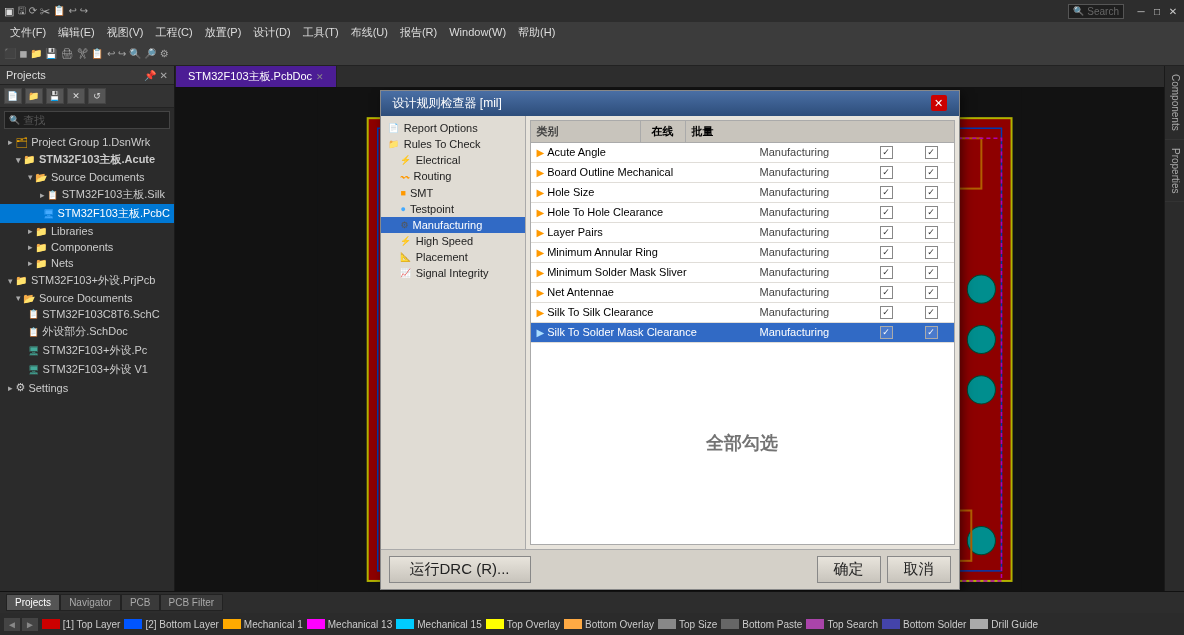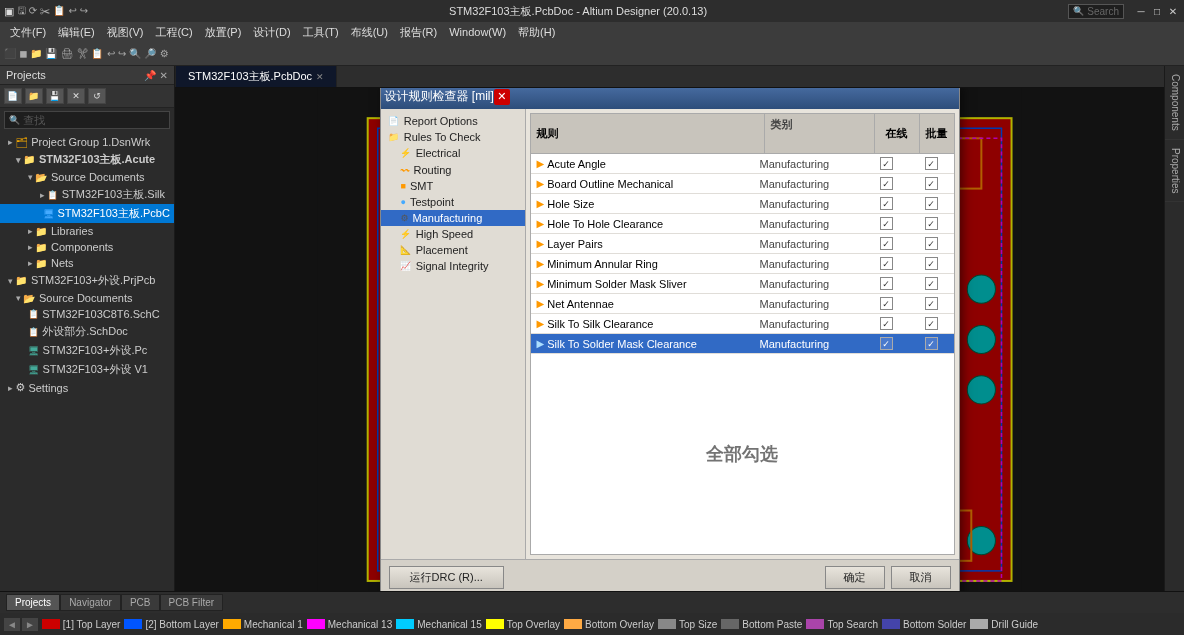--- a/index.html
+++ b/index.html
@@ -139,21 +139,21 @@
       font-size: 11px;
       color: #aaa;
       background: #3a3a3a;
       border: 1px solid #222;
       border-bottom: none;
       cursor: pointer;
       display: flex;
       align-items: center;
       gap: 4px;
     }
-    .tab.active { background: #0f172a; color: #fff; }
+    .tab.active { background: #4c1d95; color: #fff; }
     .tab .close-tab { font-size: 9px; color: #888; }
 
     
     .pcb-board {
       width: 100%;
       height: calc(100% - 22px);
       background: #1a1a1a;
       position: relative;
       overflow: hidden;
     }
@@ -220,24 +220,24 @@
       border: 1px solid #888;
       box-shadow: 3px 3px 10px rgba(0,0,0,0.5);
       width: 580px;
       min-height: 500px;
       display: flex;
       flex-direction: column;
     }
     .dialog-title-bar {
       background: linear-gradient(to bottom, #4a6fa5, #2d4d7a);
       color: white;
-      padding: 4px 4px;
-      display: flex;
-      align-items: center;
-      justify-content: flex-start;
+      padding: 4px 12px;
+      display: flex;
+      align-items: center;
+      justify-content: space-between;
       font-size: 12px;
     }
     .dialog-close-btn {
       background: #c00;
       border: none;
       color: white;
       width: 16px; height: 16px;
       font-size: 11px;
       cursor: pointer;
       display: flex; align-items: center; justify-content: center;
@@ -277,21 +277,21 @@
       display: flex;
       background: #c8c4bc;
       border: 1px solid #aaa;
       border-bottom: none;
       font-size: 11px;
       font-weight: bold;
     }
     .rules-table-header .col-name { flex: 1; padding: 3px 6px; border-right: 1px solid #aaa; }
     .rules-table-header .col-type { width: 110px; padding: 3px 6px; border-right: 1px solid #aaa; }
     .rules-table-header .col-online { width: 45px; padding: 3px 6px; text-align: center; border-right: 1px solid #aaa; }
-    .rules-table-header .col-batch { width: 34px; padding: 12px 6px; text-align: center; }
+    .rules-table-header .col-batch { width: 34px; padding: 0 6px; text-align: center; }
 
     .rules-table {
       flex: 1;
       border: 1px solid #aaa;
       overflow-y: auto;
       background: white;
     }
     .rules-row {
       display: flex;
       align-items: center;
@@ -313,21 +313,21 @@
       padding: 6px 8px;
       display: flex;
       align-items: center;
       justify-content: space-between;
       border-top: 1px solid #aaa;
     }
     .dlg-btn {
       background: linear-gradient(to bottom, #e8e4dc, #c8c4bc);
       border: 1px solid #888;
       padding: 3px 16px;
-      font-size: 11px;
+      font-size: 15px;
       color: #222;
       cursor: pointer;
       min-width: 60px;
     }
     .dlg-btn-run {
       padding: 3px 20px;
     }
 
     
     .bottom-bar {
@@ -352,21 +352,20 @@
     .lc { width: 18px; height: 10px; display: inline-block; flex-shrink: 0; }
   </style>
 </head>
 <body>
 
 <div class="title-bar">
   <div class="title-bar-left">
     <span style="font-size:11px; color:#ddd;">▣</span>
     <span style="font-size:10px; color:#aaa;">🖫 ⟳ ✂ 📋 ↩ ↪</span>
   </div>
-  <div class="title-bar-center">STM32F103主板.PcbDoc - Altium Designer (20.0.13)</div>
   <div class="title-bar-right">
     <div style="display:flex; align-items:center; background:#1e1e1e; border:1px solid #555; height:15px; padding:0 4px; margin-right:8px;">
       <span style="font-size:9px; color:#888;">🔍</span>
       <span style="font-size:10px; color:#666; margin-left:3px;">Search</span>
     </div>
     <div class="title-btn">─</div>
     <div class="title-btn">□</div>
     <div class="title-btn close">✕</div>
   </div>
 </div>
@@ -612,21 +611,20 @@
                 <span>Placement</span>
               </div>
               <div class="dlg-tree-item dlg-indent-1">
                 <span class="dlg-tree-icon" style="color:#4af;">📈</span>
                 <span>Signal Integrity</span>
               </div>
             </div>
 
             <div class="dialog-right-panel">
               <div class="rules-table-header">
-                <div class="col-name">规则</div>
                 <div class="col-type">类别</div>
                 <div class="col-online">在线</div>
                 <div class="col-batch">批量</div>
               </div>
               <div class="rules-table">
 
                 <div class="rules-row">
                   <div class="col-name">
                       <span class="rule-icon">▶</span>
                       <span>Acute Angle</span>

